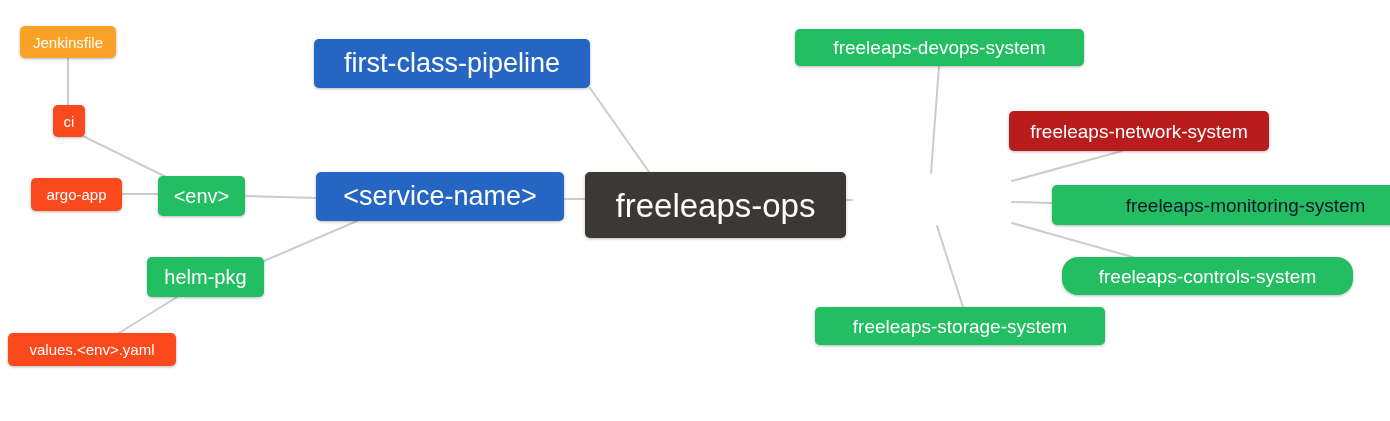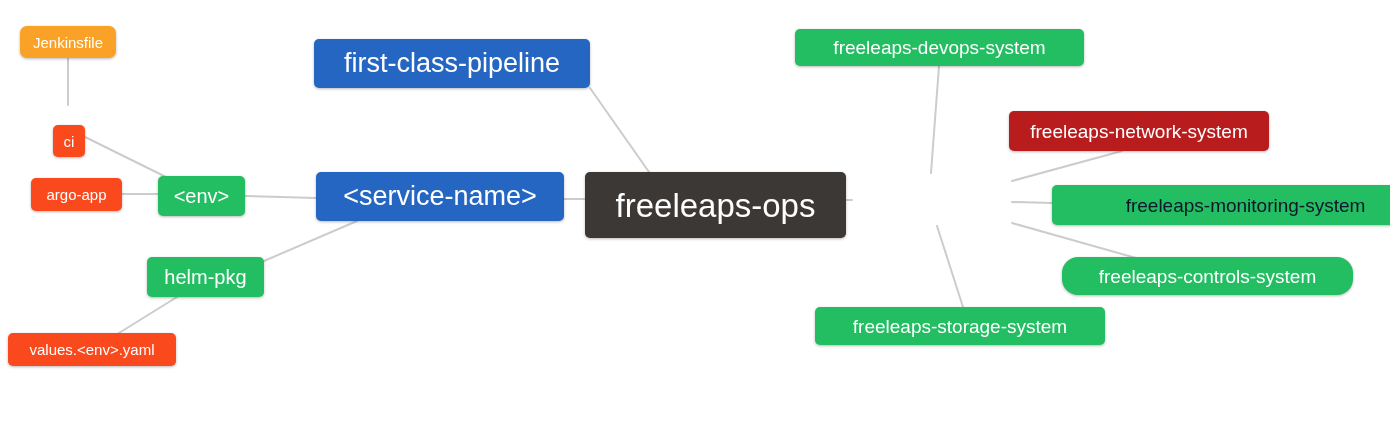--- a/index.html
+++ b/index.html
@@ -72,27 +72,27 @@
       </div>
       <div class="node" style="left: 316px; top: 172px; width: 248px; height: 49px; background: rgb(37, 102, 194); font-size: 27px; color: rgb(255, 255, 255);">
         <span>&lt;service-name&gt;</span>
       </div>
       <div class="node" style="left: 158px; top: 176px; width: 87px; height: 40px; background: rgb(35, 189, 98); font-size: 20px; color: rgb(255, 255, 255);">
         <span>&lt;env&gt;</span>
       </div>
       <div class="node" style="left: 147px; top: 257px; width: 117px; height: 40px; background: rgb(35, 189, 98); font-size: 20px; color: rgb(255, 255, 255);">
         <span>helm-pkg</span>
       </div>
-      <div class="node" style="left: 53px; top: 105px; width: 32px; height: 32px; background: rgb(250, 73, 28); font-size: 15px; color: rgb(255, 255, 255); margin-top: 20px;">
+      <div class="node" style="left: 53px; top: 105px; width: 32px; height: 32px; background: rgb(250, 73, 28); font-size: 15px; color: rgb(255, 255, 255);">
         <span>ci</span>
       </div>
       <div class="node" style="left: 31px; top: 178px; width: 91px; height: 33px; background: rgb(250, 73, 28); font-size: 15px; color: rgb(255, 255, 255);">
         <span>argo-app</span>
       </div>
-      <div class="node" style="left: 20px; top: 26px; width: 96px; height: 32px; background: rgb(249, 162, 39); font-size: 15px; color: rgb(255, 255, 255); border-radius: 7px;">
+      <div class="node" style="left: 20px; top: 26px; width: 96px; height: 32px; background: rgb(249, 162, 39); font-size: 15px; color: rgb(255, 255, 255);">
         <span>Jenkinsfile</span>
       </div>
       <div class="node" style="left: 8px; top: 333px; width: 168px; height: 33px; background: rgb(250, 73, 28); font-size: 15px; color: rgb(255, 255, 255);">
         <span>values.&lt;env&gt;.yaml</span>
       </div>
       <div class="node" style="left: 795px; top: 29px; width: 289px; height: 37px; background: rgb(35, 189, 98); font-size: 19px; color: rgb(255, 255, 255);">
         <span>freeleaps-devops-system</span>
       </div>
       <div class="node" style="left: 1009px; top: 111px; width: 260px; height: 40px; background: #b91c1c; font-size: 19px; color: rgb(255, 255, 255);">
         <span>freeleaps-network-system</span>

